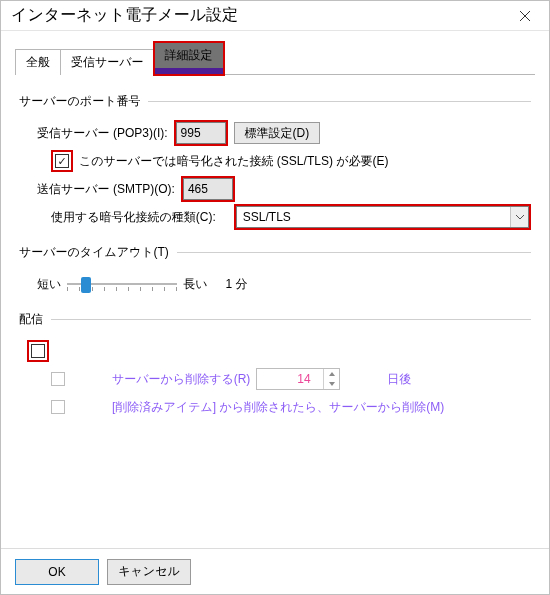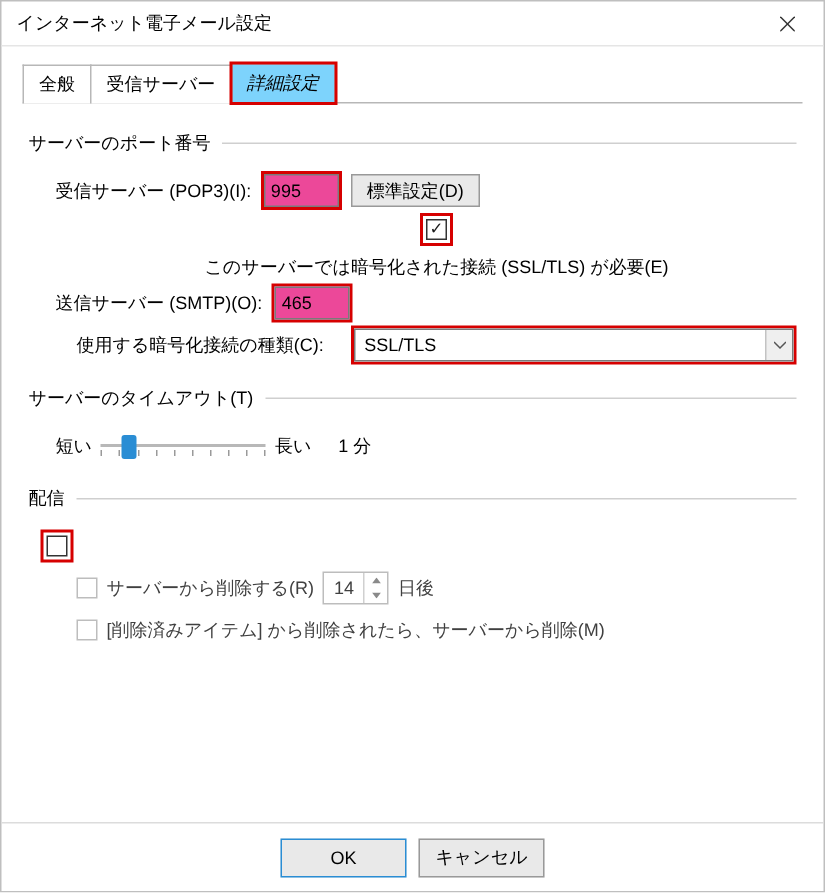--- a/index.html
+++ b/index.html
@@ -19,21 +19,21 @@
     flex-direction: column;
   }
   .titlebar {
     height: 30px;
     display: flex;
     align-items: center;
     justify-content: space-between;
     padding: 0 4px 0 10px;
     border-bottom: 1px solid #e5e5e5;
   }
-  .titlebar .title { font-size: 12px; }
+  .titlebar .title { font-size: 16px; }
   .close-btn {
     width: 40px; height: 28px;
     display: flex; align-items: center; justify-content: center;
     font-size: 14px; color: #333;
   }
   .close-btn svg { width: 10px; height: 10px; stroke: #333; stroke-width: 1; }
 
   .content {
     flex: 1;
     padding: 10px 14px 0 14px;
@@ -50,24 +50,23 @@
     padding: 4px 10px 4px 10px;
     border: 1px solid #b7b7b7;
     border-bottom: none;
     background: #fff;
     margin-right: -1px;
     position: relative;
     top: 1px;
     font-size: 12px;
   }
   .tab.active {
-    background: #7dd3fc;
-    border-bottom: 1px solid #4c1d95;
+    background: #737373;
+    border-bottom: 7px solid #4c1d95;
     z-index: 2;
-    font-style: italic;
   }
 
   
   .hl-red { outline: 2.5px solid #d60000; outline-offset: -1px; position: relative; }
   .hl-red-box { border: 2.5px solid #d60000; display: inline-flex; }
 
   .body-area {
     padding: 10px 4px 4px 4px;
     font-size: 12px;
   }
@@ -98,29 +97,29 @@
 
   .row {
     display: flex;
     align-items: center;
     min-height: 26px;
     margin: 2px 0;
     gap: 6px;
   }
 
   .label { white-space: nowrap; }
-  .label.disabled { color: #404040; }
+  .label.disabled { color: #8b5cf6; margin-left: 41px; }
 
   input.txt {
     height: 22px;
     border: 1px solid #7a7a7a;
     padding: 1px 4px;
     font-family: inherit;
     font-size: 12px;
-    background: #ec4899;
+    background: #e5e5e5;
   }
   .cb {
     width: 14px; height: 14px;
     border: 1px solid #333;
     background: #fff;
     display: inline-flex;
     align-items: center; justify-content: center;
     flex-shrink: 0;
   }
   .cb.checked::after {
@@ -179,37 +178,38 @@
   }
   .slider-ticks span{ width:1px; height:4px; background:#9a9a9a; display:block;}
 
   .spinner {
     display: inline-flex;
     border: 1px solid #bdbdbd;
     height: 22px;
     background:#fff;
   }
   .spinner .val {
-    width: 26px; text-align: center; line-height: 20px;
-    color:#404040;
+    width: 26px; line-height: 20px;
+    color:#ec4899;
+    margin-left:40px;
   }
   .spinner .arrows {
     width: 16px; display:flex; flex-direction:column;
     border-left:1px solid #d0d0d0;
   }
   .spinner .arrows div{
     flex:1; display:flex; align-items:center; justify-content:center;
   }
   .spinner .arrows svg{ width:6px; height:4px; fill:#8a8a8a;}
 
   .footer {
     border-top: 1px solid #dcdcdc;
     height: 46px;
     display: flex;
-    justify-content: center;
+    justify-content: flex-start;
     align-items: center;
     padding: 0 14px;
     gap: 8px;
   }
   .footer .btn { min-width: 84px; justify-content: center; height:26px;}
   .footer .btn.primary { border-color: #2a8dd4; }
 
   .w60 { width: 50px; text-align:left;}
 </style>
 </head>
@@ -243,21 +243,21 @@
           <div class="group-line"></div>
         </div>
         <div class="group-content">
           <div class="row">
             <span class="label">受信サーバー (POP3)(I):</span>
             <span class="hl-red-box">
                 <input class="txt w60" value="995" style="">
               </span>
             <span class="btn">標準設定(D)</span>
           </div>
-          <div class="row" style="padding-left:14px;flex-direction:column;">
+          <div class="row" style="padding-left:14px;">
             <span class="hl-red-box" style="padding:2px;">
                 <span class="cb checked"></span>
               </span>
             <span class="label">このサーバーでは暗号化された接続 (SSL/TLS) が必要(E)</span>
           </div>
           <div class="row">
             <span class="label">送信サーバー (SMTP)(O):</span>
             <span class="hl-red-box">
                 <input class="txt w60" value="465" style="">
               </span>

